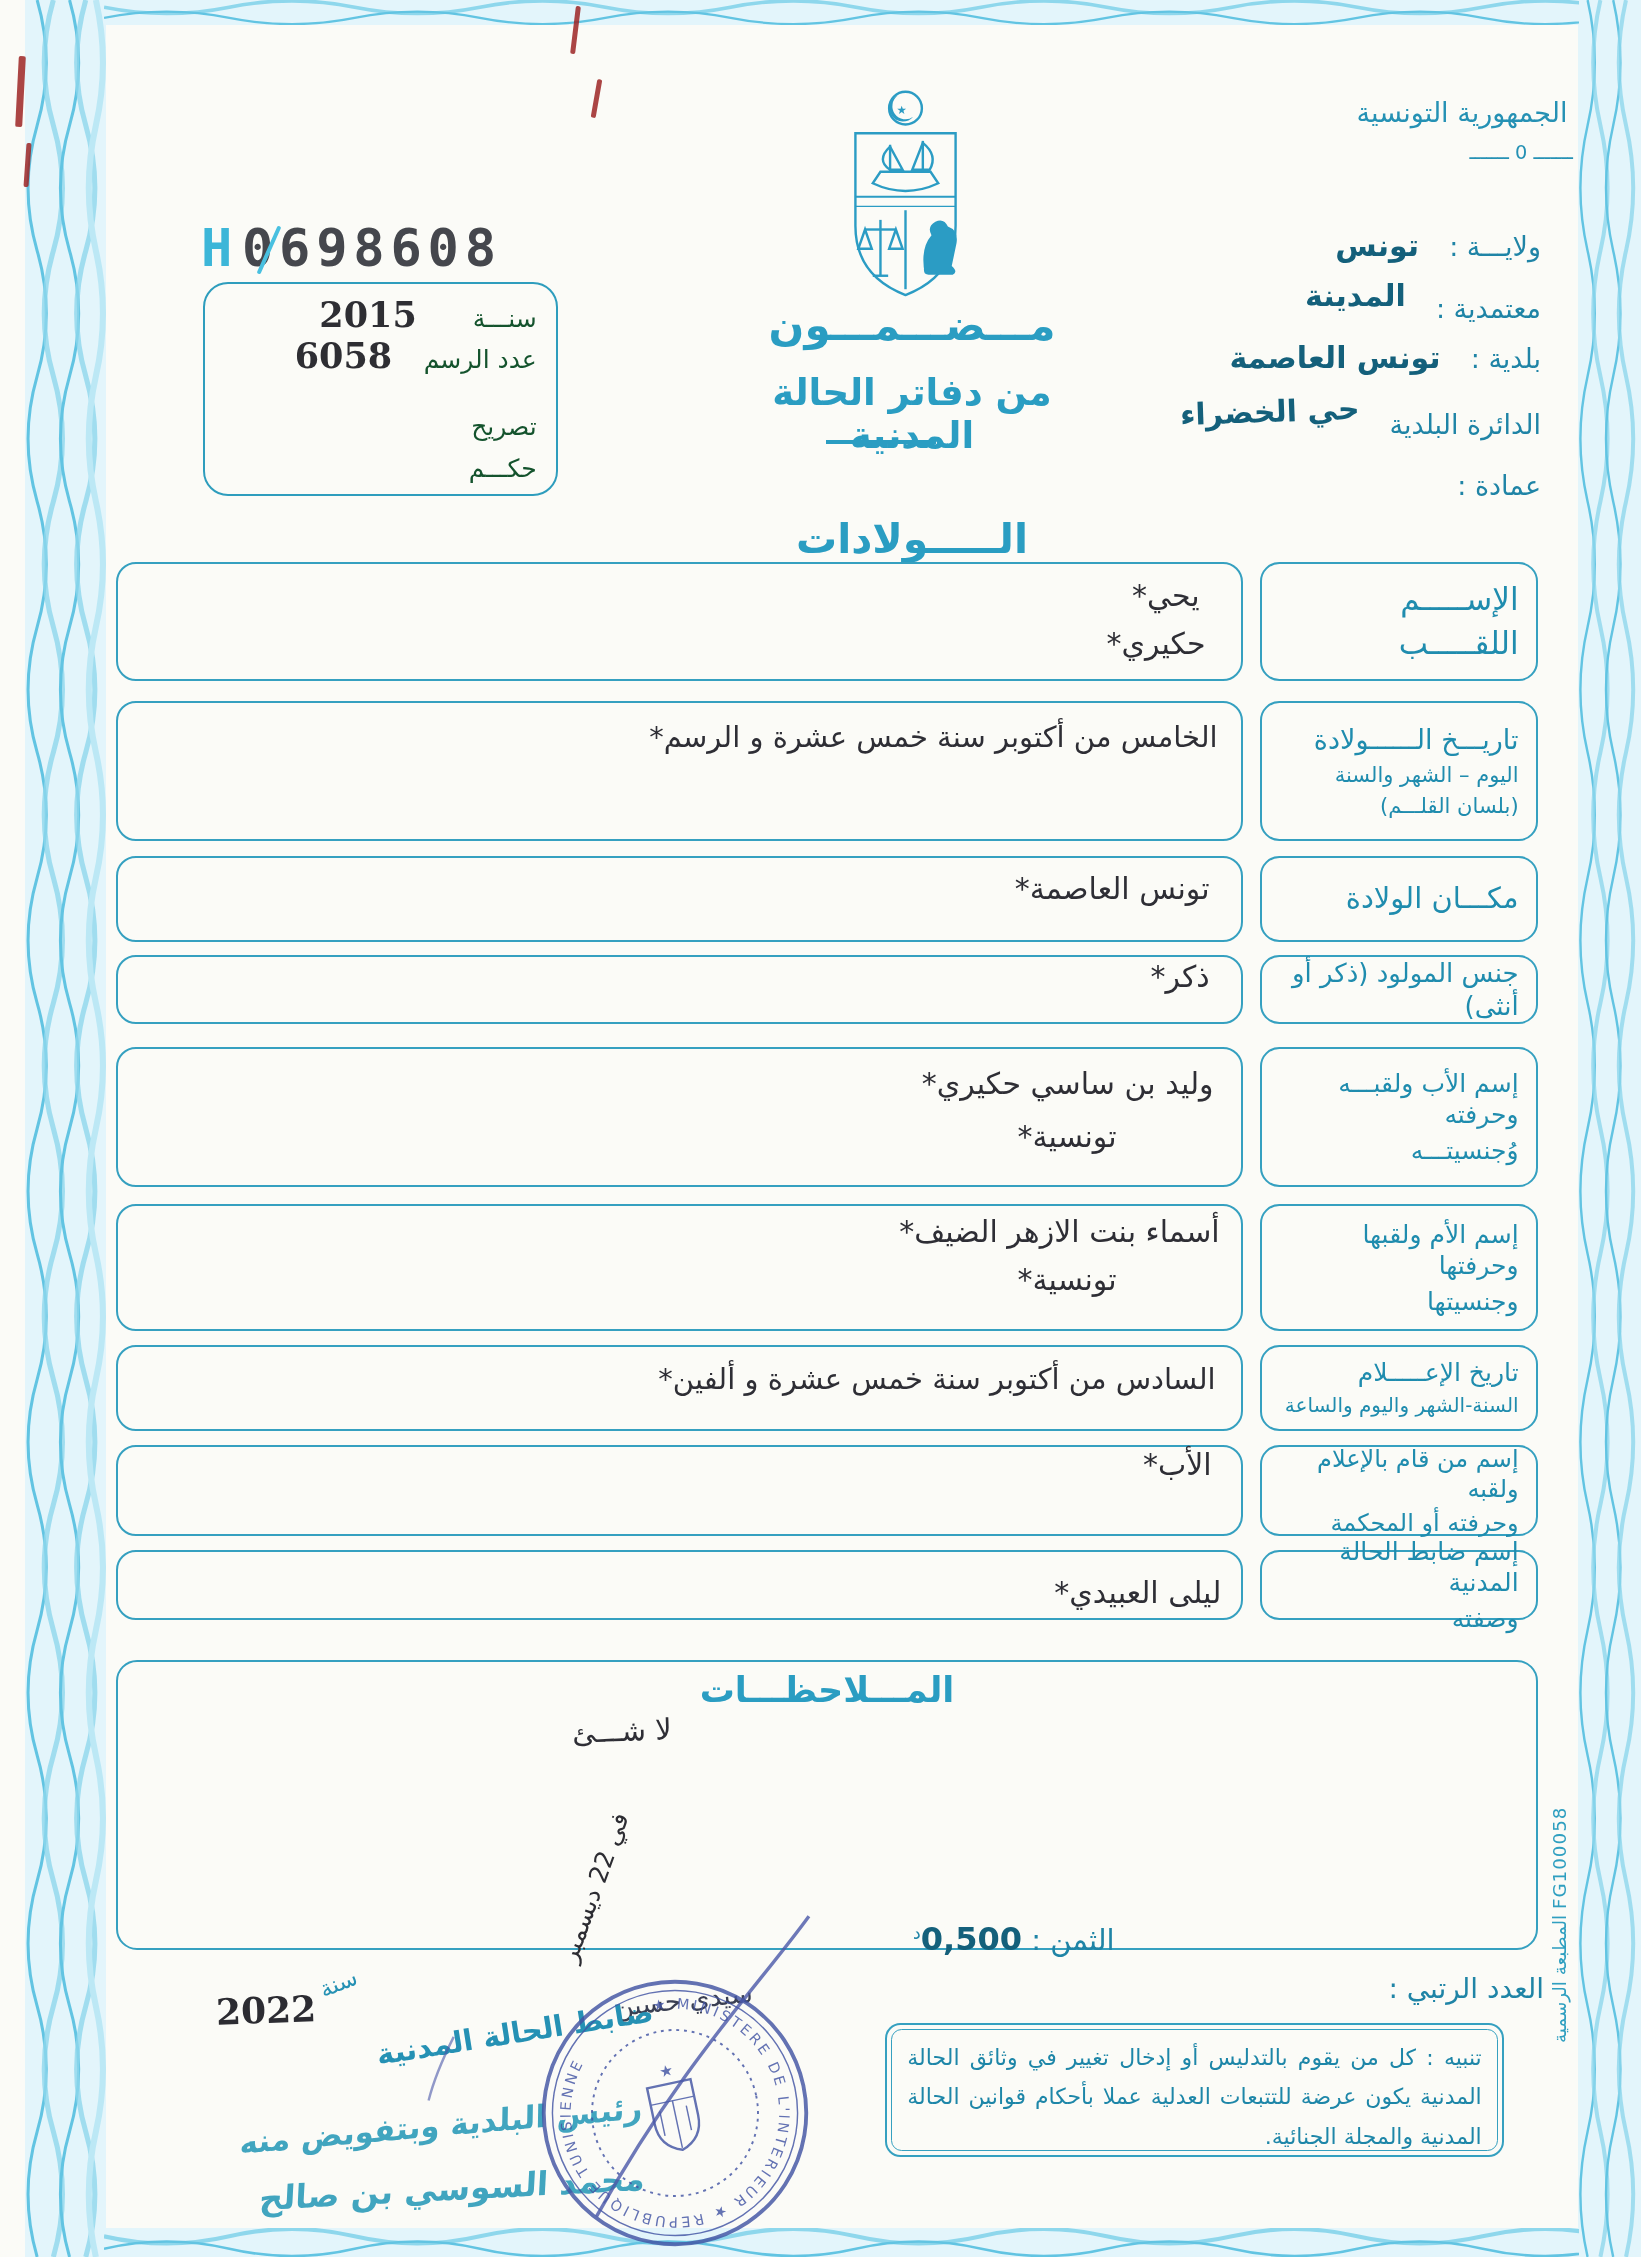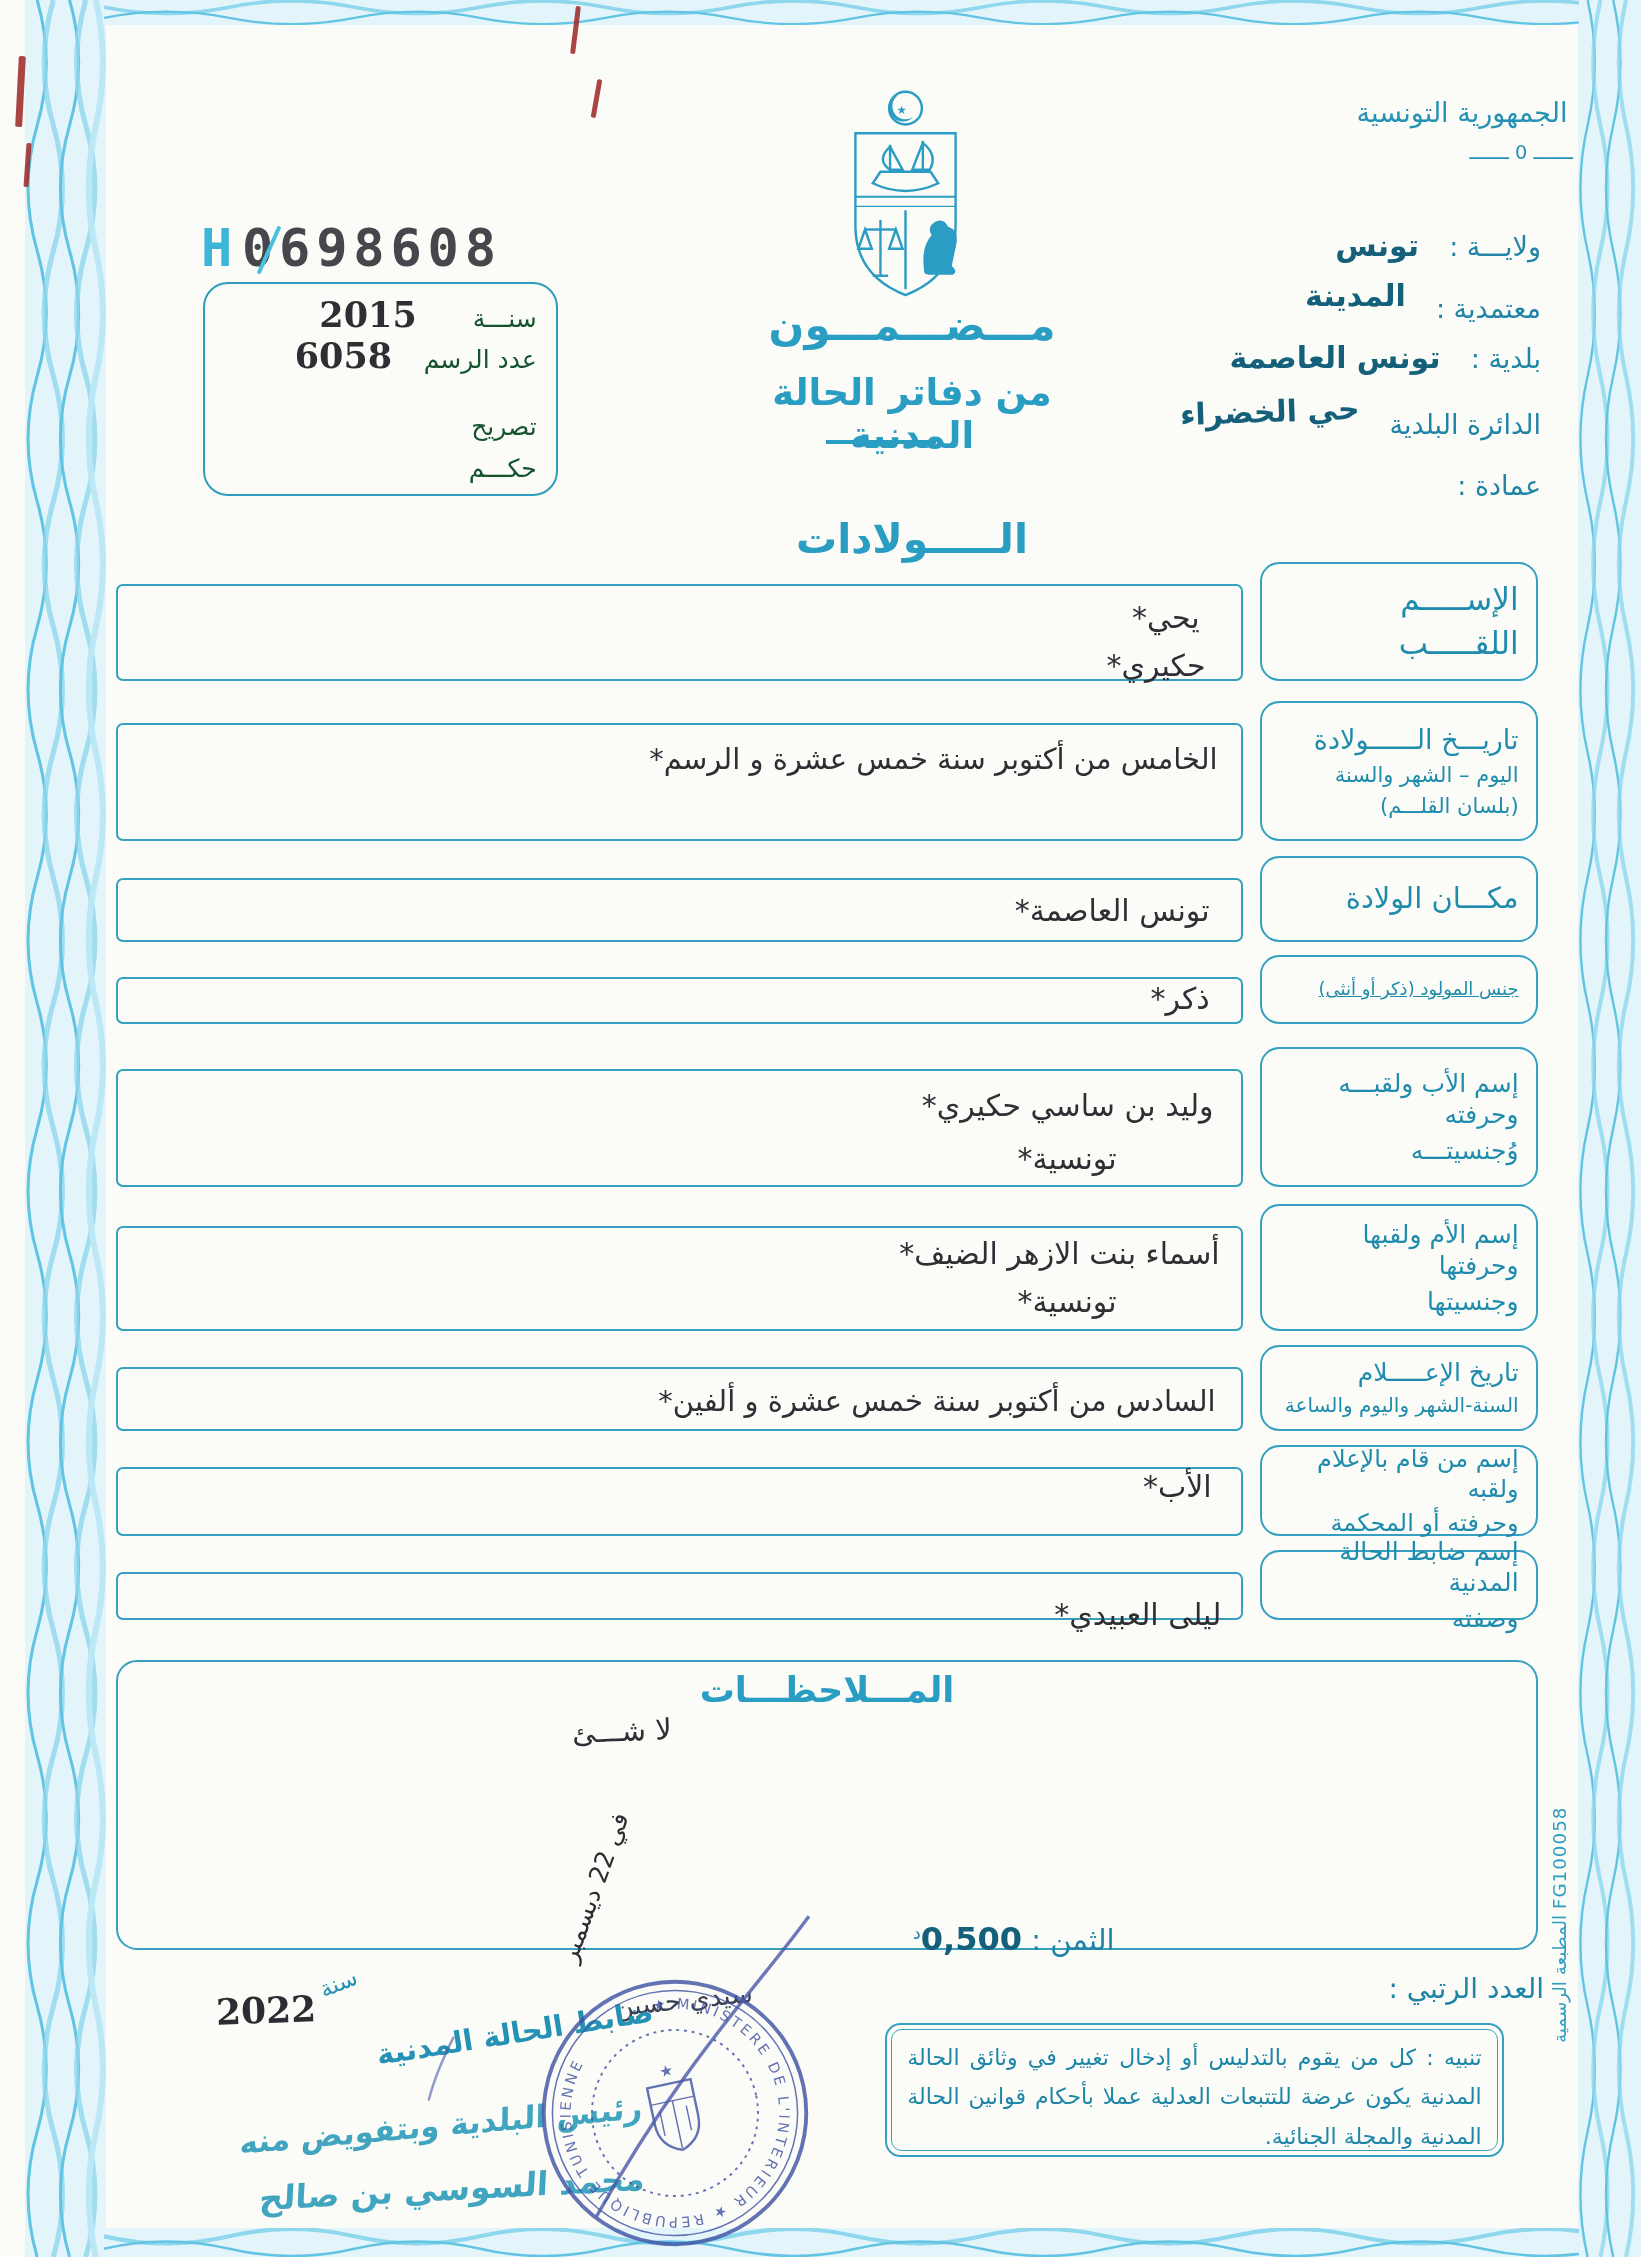--- a/index.html
+++ b/index.html
@@ -40,27 +40,27 @@
   .title-l2{font-size:37px;font-weight:bold;margin-top:21px;}
   .title-l3{font-size:41px;font-weight:bold;margin-top:58px;letter-spacing:1.9px;}
   .title-underline{position:absolute;left:826px;top:440px;width:110px;height:3.9px;background:#2a9dc2;}
   
   .rows{position:absolute;left:116px;top:562px;width:1422px;}
   .row{display:flex;direction:rtl;gap:17.4px;}
   .lblbox{width:278px;box-sizing:border-box;border:2.9px solid #35a0c0;border-radius:19.3px;
           display:flex;flex-direction:column;justify-content:center;gap:4.8px;
           padding:5.8px 17.4px;color:#1f8cae;text-align:right;}
   .lblbox span{font-size:25px;line-height:1.25;}
-  .valbox{flex:1;box-sizing:border-box;border:2.9px solid #35a0c0;border-radius:7px;position:relative;margin-top:22px;}
+  .valbox{flex:1;box-sizing:border-box;border:2.9px solid #35a0c0;border-radius:20px;position:relative;}
   .val{position:absolute;white-space:nowrap;color:#2e2e35;font-size:30px;direction:rtl;}
   .r1{height:119px;margin-bottom:20px;} .r1 .lblbox span{font-size:31px;}
   .r2{height:140px;margin-bottom:14.5px;} .r2 .lblbox span:nth-child(1){font-size:27px;}
   .r2 .lblbox span:nth-child(n+2){font-size:21px;}
   .r3{height:86px;margin-bottom:13.5px;} .r3 .lblbox span{font-size:29px;}
-  .r4{height:69px;margin-bottom:23px;} .r4 .lblbox span{font-size:18px;text-decoration:underline;}
+  .r4{height:69px;margin-bottom:23px;} .r4 .lblbox span{font-size:26px;}
   .r5{height:140px;margin-bottom:17.4px;}
   .r6{height:127px;margin-bottom:13.5px;}
   .r7{height:86px;margin-bottom:14.5px;} .r7 .lblbox span:nth-child(2){font-size:20px;}
   .r8{height:91px;margin-bottom:13.5px;} .r8 .lblbox span{font-size:24px;}
   .r9{height:70px;margin-bottom:24px;} .r9 .lblbox span{font-size:25px;}
   .r1 .v0{top:13.5px;right:41px;} .r1 .v1{top:62px;right:35px;}
   .r2 .v0{top:17.4px;right:23px;font-size:29px;}
   .r3 .v0{top:13.5px;right:31px;}
   .r4 .v0{top:1.9px;right:31px;}
   .r5 .v0{top:17.4px;right:27px;} .r5 .v1{top:70px;right:124px;}

